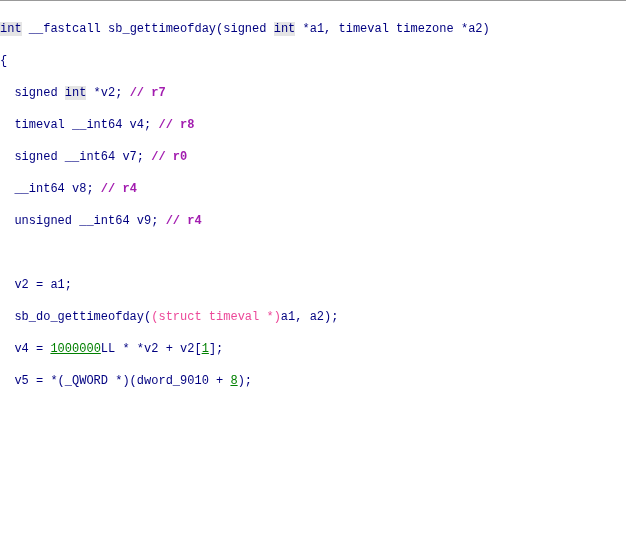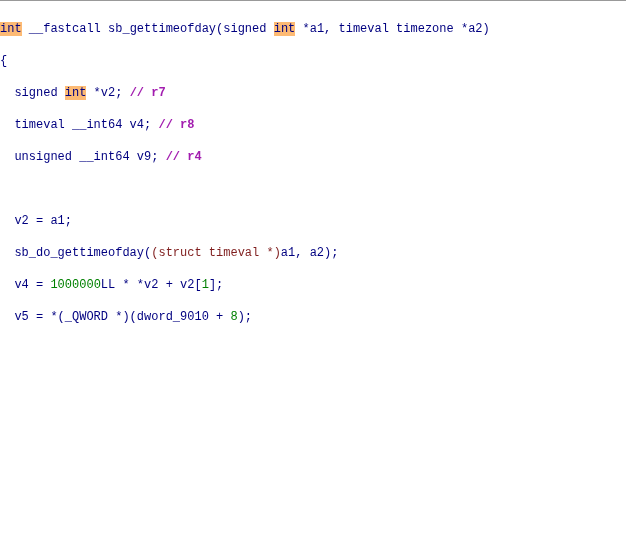--- a/index.html
+++ b/index.html
@@ -13,33 +13,35 @@
     line-height: 16px;
     color: #000080;
     overflow: hidden;
   }
   .wrap {
     border-top: 1px solid #999;
     padding: 4px 0 0 0;
     white-space: pre;
   }
   .line { white-space: pre; }
-  .hl   { background: #fdba74; color: #000080; }
+  .hl   { background: #e5e5e5; color: #000080; }
   .cm   { color: #a21caf; font-weight: bold; }
-  .num  { color: #008000; }
-  .nm   { color: #7f1d1d; }
+  .num  { color: #008000; text-decoration: underline; }
+  .nm   { color: #ec4899; }
 </style>
 </head>
 <body>
 
 <div class="wrap">
 <div class="line"><span class="hl">int</span><span> </span><span>__fastcall</span><span> </span><span>sb_gettimeofday</span><span>(</span><span>signed</span><span> </span><span class="hl">int</span><span> *a1, timeval timezone *a2)</span></div>
 <div class="line">{</div>
 <div class="line"><span>  signed </span><span class="hl">int</span><span> *v2; </span><span class="cm">// r7</span></div>
 <div class="line"><span>  timeval __int64 v4; </span><span class="cm">// r8</span></div>
+<div class="line"><span>  signed __int64 v7; </span><span class="cm">// r0</span></div>
+<div class="line"><span>  __int64 v8; </span><span class="cm">// r4</span></div>
 <div class="line"><span>  unsigned __int64 v9; </span><span class="cm">// r4</span></div>
 <div class="line"> </div>
 <div class="line">  v2 = a1;</div>
 <div class="line"><span>  sb_do_gettimeofday(</span><span class="nm">(struct timeval *)</span><span>a1, a2);</span></div>
 <div class="line"><span>  v4 = </span><span class="num">1000000</span><span>LL * *v2 + v2[</span><span class="num">1</span><span>];</span></div>
 <div class="line"><span>  v5 = *(_QWORD *)(dword_9010 + </span><span class="num">8</span><span>);</span></div>
 
 
 
 

